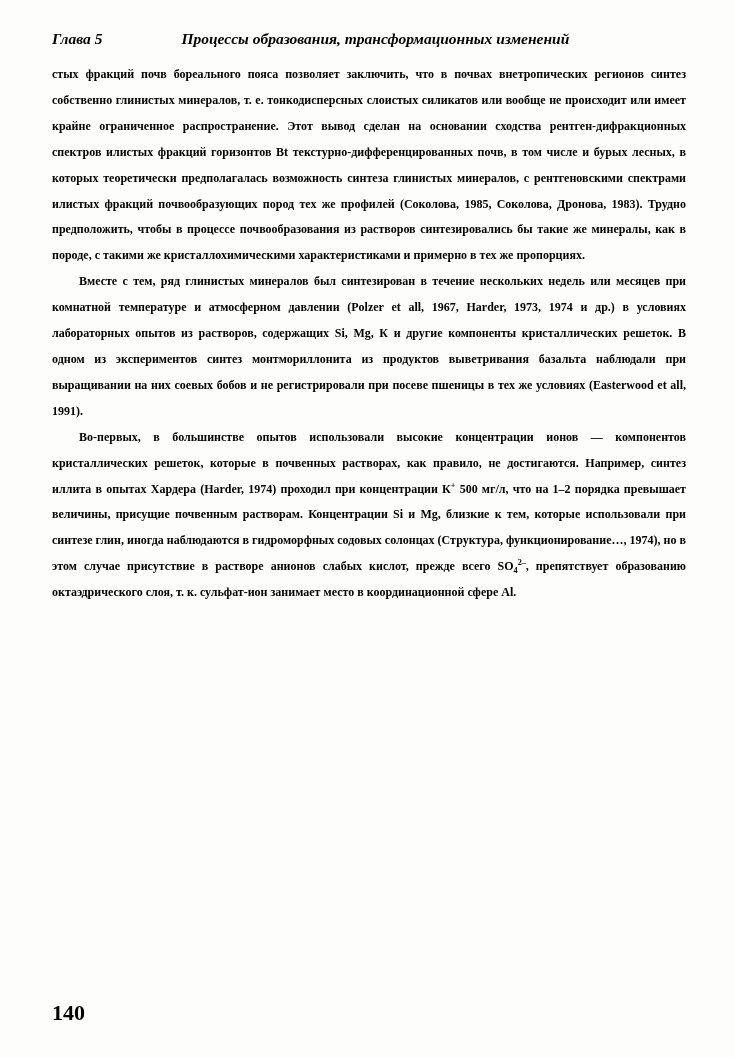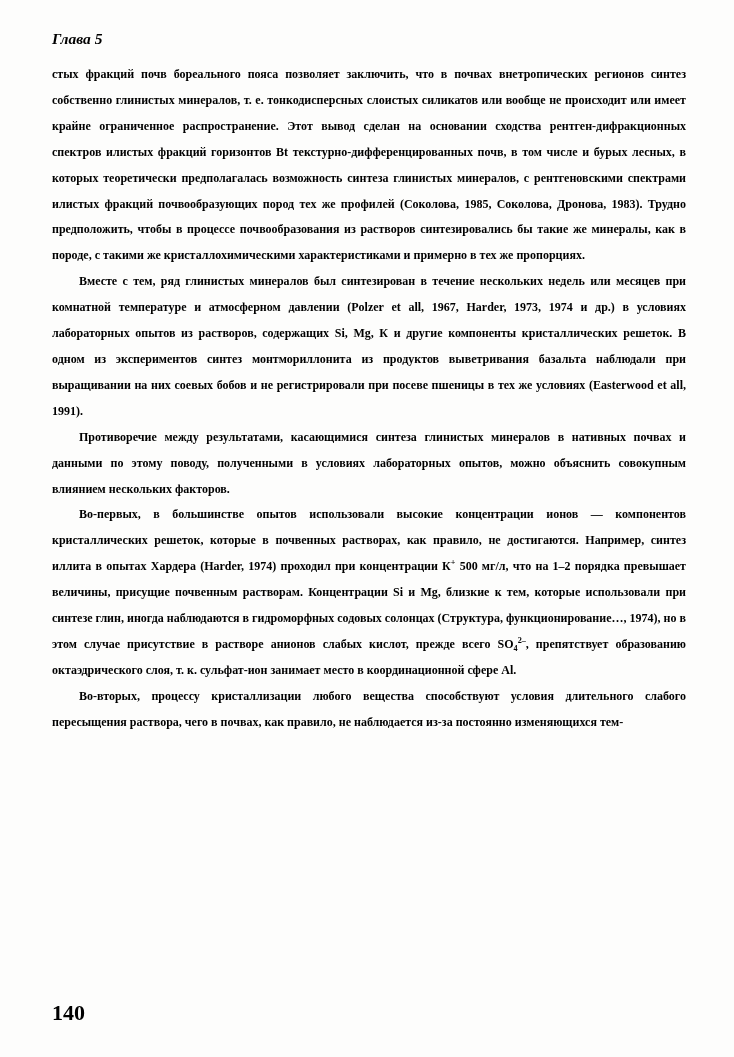--- a/index.html
+++ b/index.html
@@ -71,27 +71,26 @@
     font-size: 22px;
   }
 </style>
 </head>
 <body>
 
 <div class="page">
 
   <div class="header">
     <span class="chapter">Глава 5</span>
+    <span class="htitle">Процессы образования, трансформационных изменений</span>
   </div>
 
   <div class="content">
     <p class="para first">стых фракций почв бореального пояса позволяет заключить, что в почвах внетропических регионов синтез собственно глинистых минералов, т. е. тонкодисперсных слоистых силикатов или вообще не происходит или имеет крайне ограниченное распространение. Этот вывод сделан на основании сходства рентген-дифракционных спектров илистых фракций горизонтов Bt текстурно-дифференцированных почв, в том числе и бурых лесных, в которых теоретически предполагалась возможность синтеза глинистых минералов, с рентгеновскими спектрами илистых фракций почвообразующих пород тех же профилей (Соколова, 1985, Соколова, Дронова, 1983). Трудно предположить, чтобы в процессе почвообразования из растворов синтезировались бы такие же минералы, как в породе, с такими же кристаллохимическими характеристиками и примерно в тех же пропорциях.</p>
     <p class="para">Вместе с тем, ряд глинистых минералов был синтезирован в течение нескольких недель или месяцев при комнатной температуре и атмосферном давлении (Polzer et all, 1967, Harder, 1973, 1974 и др.) в условиях лабораторных опытов из растворов, содержащих Si, Mg, К и другие компоненты кристаллических решеток. В одном из экспериментов синтез монтмориллонита из продуктов выветривания базальта наблюдали при выращивании на них соевых бобов и не регистрировали при посеве пшеницы в тех же условиях (Easterwood et all, 1991).</p>
-    <p class="para">Противоречие между результатами, касающимися синтеза глинистых минералов в нативных почвах и данными по этому поводу, полученными в условиях лабораторных опытов, можно объяснить совокупным влиянием нескольких факторов.</p>
     <p class="para">
       <span>Во-первых, в большинстве опытов использовали высокие концентрации ионов — компонентов кристаллических решеток, которые в почвенных растворах, как правило, не достигаются. Например, синтез иллита в опытах Хардера (Harder, 1974) проходил при концентрации К</span><sup>+</sup><span> 500 мг/л, что на 1–2 порядка превышает величины, присущие почвенным растворам. Концентрации Si и Mg, близкие к тем, которые использовали при синтезе глин, иногда наблюдаются в гидроморфных содовых солонцах (Структура, функционирование…, 1974), но в этом случае присутствие в растворе анионов слабых кислот, прежде всего SO</span><sub>4</sub><sup>2–</sup><span>, препятствует образованию октаэдрического слоя, т. к. сульфат-ион занимает место в координационной сфере Al.</span>
     </p>
-    <p class="para">Во-вторых, процессу кристаллизации любого вещества способствуют условия длительного слабого пересыщения раствора, чего в почвах, как правило, не наблюдается из-за постоянно изменяющихся тем-</p>
   </div>
 
   <div class="folio">140</div>
 
 </div>
 
 </body></html>

